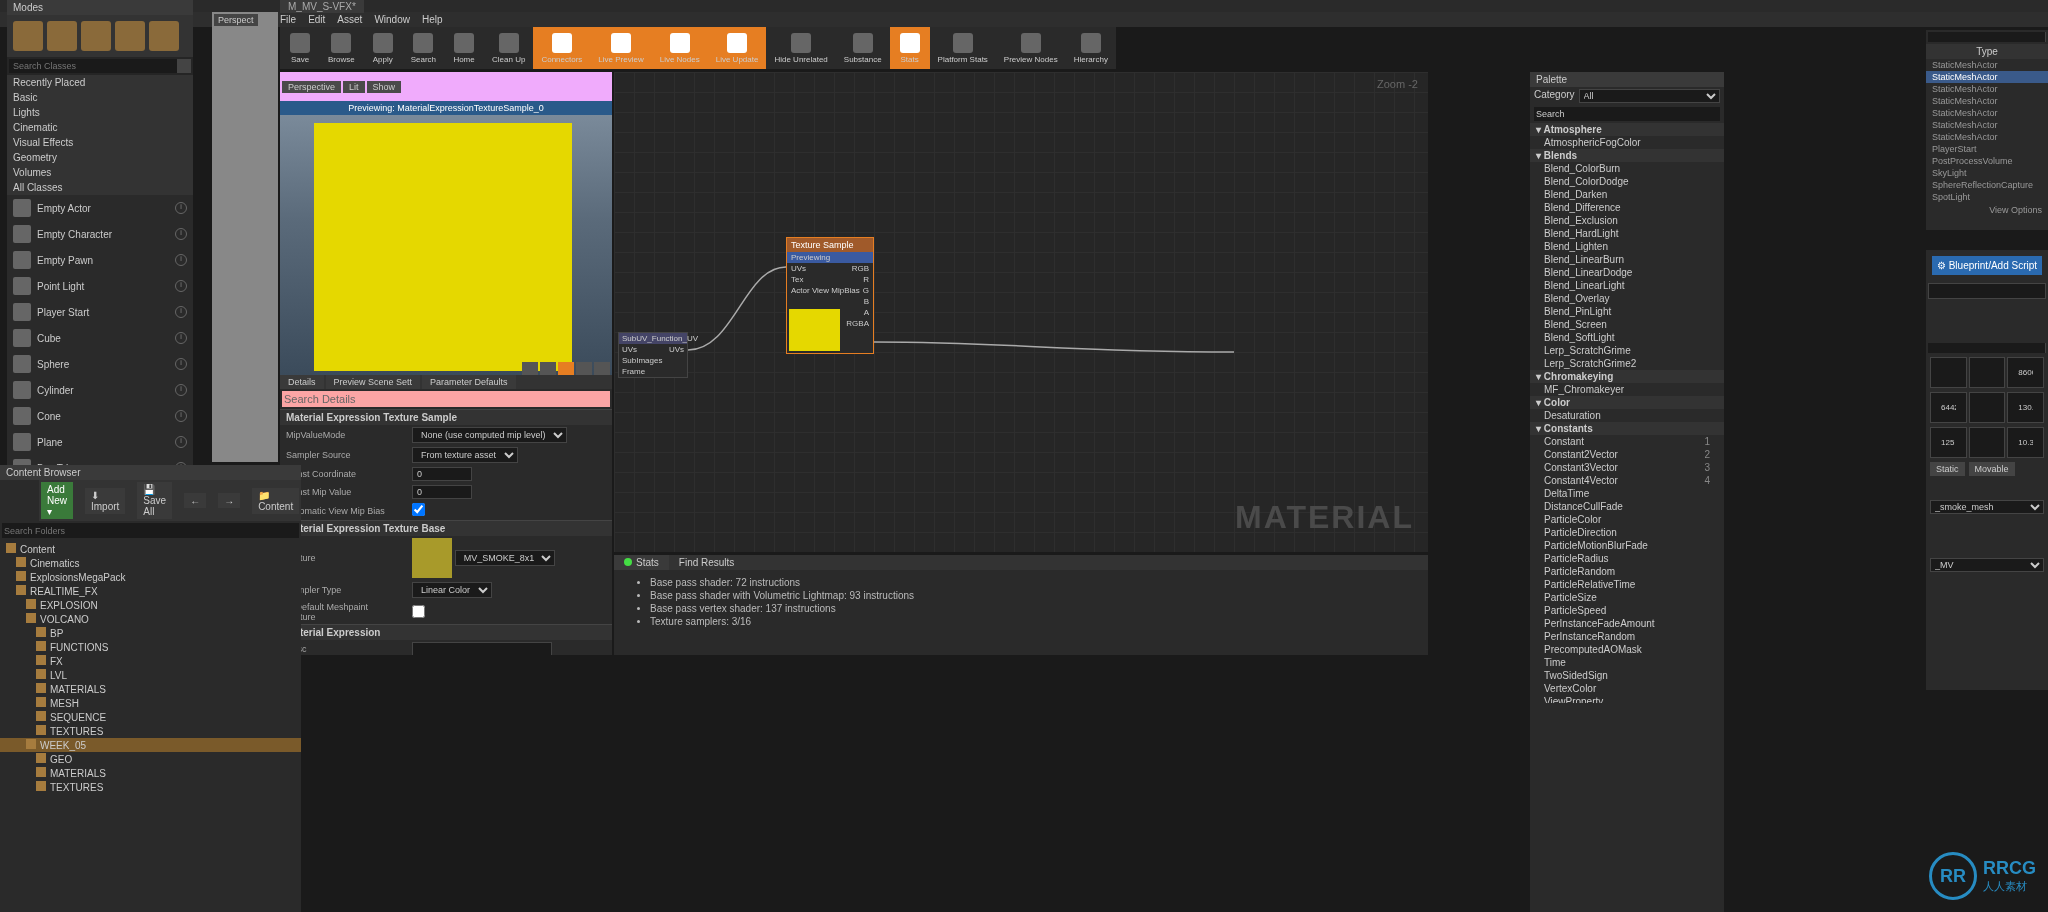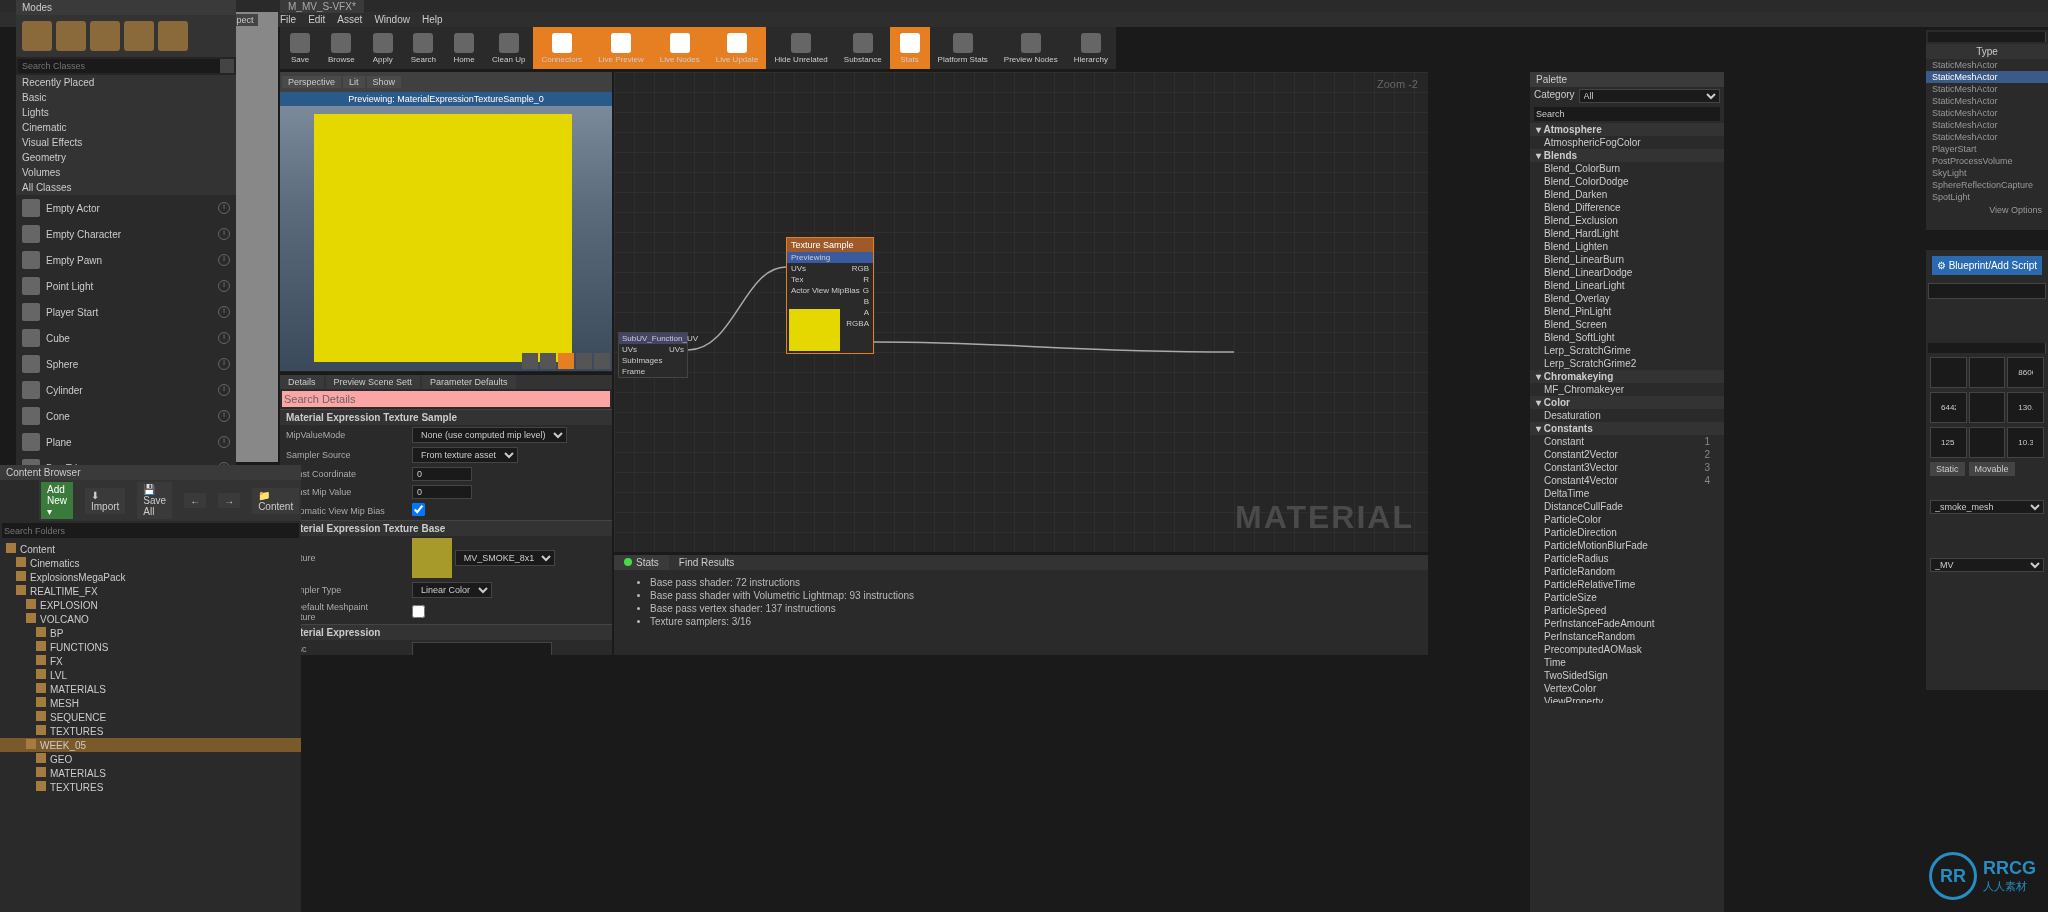--- a/index.html
+++ b/index.html
@@ -15,38 +15,38 @@
 
 
 .main-toolbar { position: absolute; top: 27px; left: 280px; height: 42px; display: flex; background: #2a2a2a; }
 .toolbar-btn { display: flex; flex-direction: column; align-items: center; justify-content: center; padding: 2px 8px; min-width: 40px; cursor: pointer; }
 .toolbar-btn.active { background: #e67e22; }
 .toolbar-btn .icon { width: 20px; height: 20px; background: #666; border-radius: 3px; margin-bottom: 2px; }
 .toolbar-btn .label { font-size: 8px; color: #ccc; }
 .toolbar-btn.active .icon { background: #fff; }
 
 
-.modes-panel { position: absolute; top: 0; left: 16px; width: 220px; height: 465px; background: #2a2a2a; }
+.modes-panel { position: absolute; top: 0; left: 7px; width: 186px; height: 465px; background: #2a2a2a; }
 .modes-header { background: #3a3a3a; padding: 2px 6px; font-size: 10px; }
 .modes-icons { display: flex; gap: 4px; padding: 6px; background: #333; }
 .modes-icons .micon { width: 30px; height: 30px; background: #8a6a3a; border-radius: 3px; }
 .search-bar { display: flex; padding: 2px; background: #252525; }
 .search-bar input { flex: 1; background: #1a1a1a; border: none; color: #888; padding: 2px 4px; font-size: 9px; }
 .search-bar .sicon { width: 14px; height: 14px; background: #444; }
 .modes-categories { }
 .mode-cat { padding: 2px 6px; background: #333; font-size: 10px; cursor: pointer; }
 .actor-list { }
 .actor-item { display: flex; align-items: center; padding: 4px 6px; gap: 6px; }
 .actor-item .aicon { width: 18px; height: 18px; background: #666; border-radius: 2px; }
 .actor-item .aname { flex: 1; font-size: 10px; color: #ccc; }
 .actor-item .ainfo { width: 12px; height: 12px; border: 1px solid #666; border-radius: 50%; font-size: 7px; text-align: center; color: #888; }
 
 
 .viewport-area { position: absolute; top: 72px; left: 280px; width: 332px; height: 300px; background: #222; }
-.vp-toolbar { background: #404040; height: 20px; display: flex; align-items: center; gap: 2px; padding: 0 2px; }
+.vp-toolbar { background: #f0abfc; height: 29px; display: flex; align-items: center; gap: 2px; padding: 0 2px; }
 .vp-btn { background: #4a4a4a; padding: 1px 6px; font-size: 9px; color: #ccc; cursor: pointer; }
 .vp-previewing { background: #2a5a8a; color: #fff; padding: 2px; font-size: 9px; text-align: center; }
 .vp-canvas { position: relative; height: 265px; background: linear-gradient(180deg, #7a8a9a 0%, #5a6a7a 40%, #3a4a5a 100%); }
 .vp-yellow { position: absolute; top: 8px; left: 34px; width: 258px; height: 248px; background: #e5d800; }
 .vp-axis { position: absolute; bottom: 8px; left: 8px; width: 20px; height: 20px; }
 .vp-bottombar { position: absolute; bottom: 0; right: 0; display: flex; gap: 2px; padding: 2px; }
 .vp-bottombar .vb { width: 16px; height: 16px; background: #555; }
 .vp-bottombar .vb.orange { background: #e67e22; }
 
 

